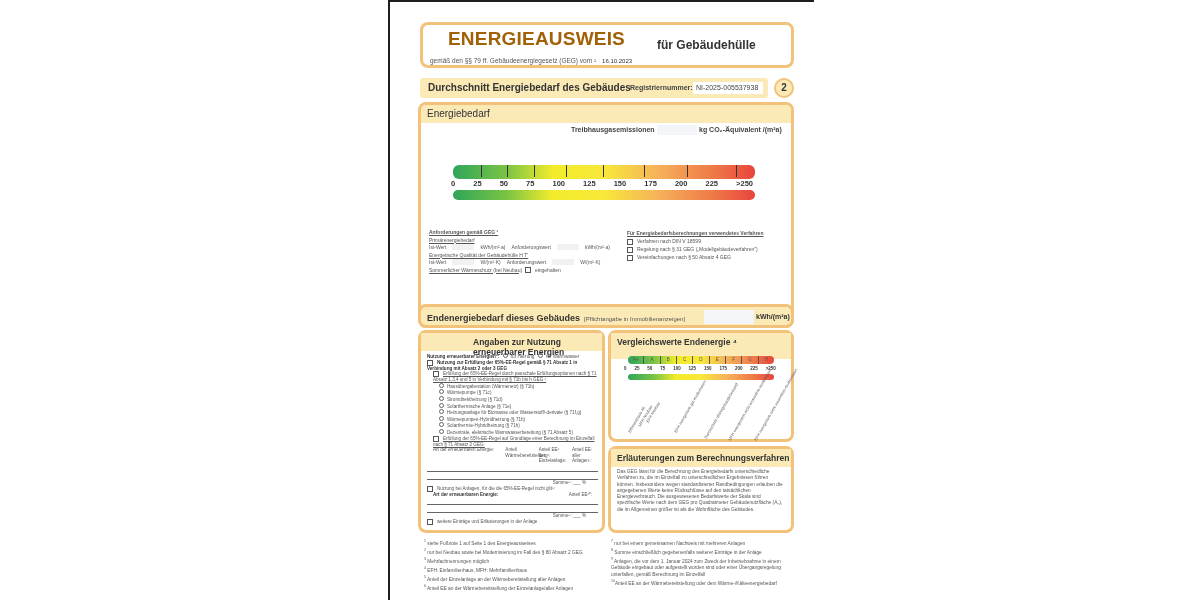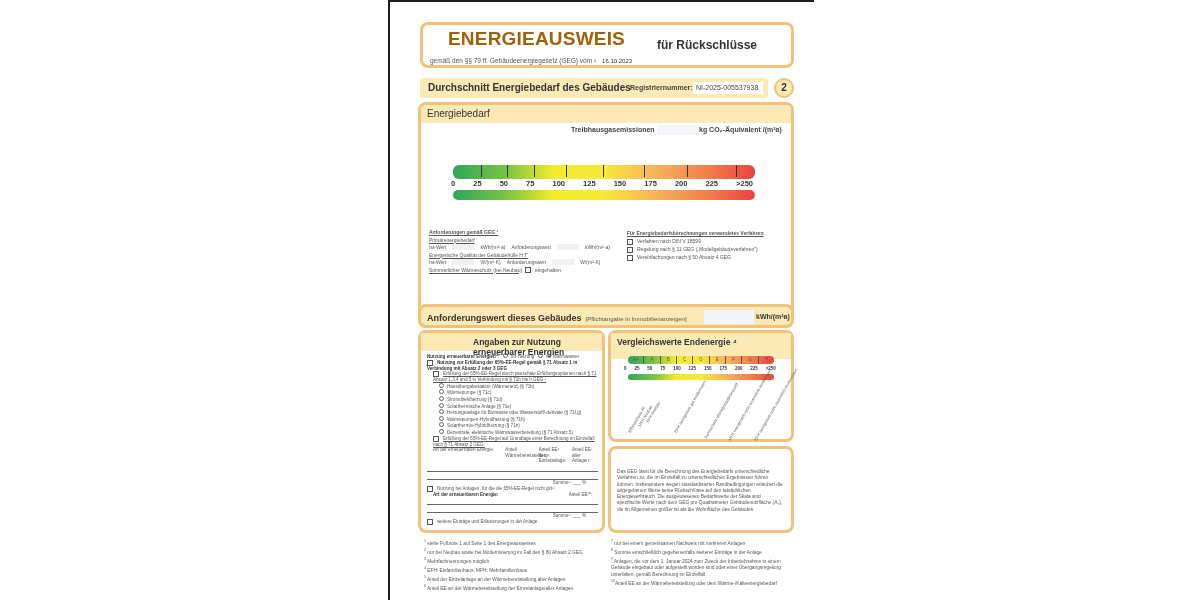--- a/index.html
+++ b/index.html
@@ -62,21 +62,21 @@
   .fn{position:absolute;font-size:4.8px;line-height:6.5px;color:#555;}
   .fn sup{font-size:3.5px;}
 </style>
 </head>
 <body>
 
 <div class="page"></div>
 
 <div class="box title-box">
   <div class="big-title">ENERGIEAUSWEIS</div>
-  <div class="sub-title">für Rückschlüsse</div>
+  <div class="sub-title">für Gebäudehülle</div>
   <div class="law-line"><span>gemäß den §§ 79 ff. Gebäudeenergiegesetz (GEG) vom ¹</span><span class="law-date">16.10.2023</span></div>
 </div>
 
 <div class="sec-bar">
   <div class="sec-bar-title">Durchschnitt Energiebedarf des Gebäudes</div>
   <div class="reg-label">Registriernummer:</div>
   <div class="reg-val">NI-2025-005537938</div>
 </div>
 <div class="page-badge">2</div>
 
@@ -137,21 +137,21 @@
 
   <div class="proc">
     <div><u><b>Für Energiebedarfsberechnungen verwendetes Verfahren</b></u></div>
     <div><span class="cb"></span><span>Verfahren nach DIN V 18599</span></div>
     <div><span class="cb"></span><span>Regelung nach § 31 GEG („Modellgebäudeverfahren")</span></div>
     <div><span class="cb"></span><span>Vereinfachungen nach § 50 Absatz 4 GEG</span></div>
   </div>
 </div>
 
 <div class="box end-box">
-  <div class="end-title"><span>Anforderungswert dieses Gebäudes</span><span class="end-note">[Pflichtangabe in Immobilienanzeigen]</span></div>
+  <div class="end-title"><span>Endenergiebedarf dieses Gebäudes</span><span class="end-note">[Pflichtangabe in Immobilienanzeigen]</span></div>
   <div class="end-blank"></div>
   <div class="end-unit">kWh/(m²a)</div>
 </div>
 
 <div class="box ren-box">
   <div class="ren-hdr hdr">
       <span>Angaben zur Nutzung erneuerbarer Energien</span>
     </div>
   <div class="ren-body">
     <div><b>Nutzung erneuerbarer Energien³:</b> &nbsp; <span class="rad"></span><span>für Heizung</span> &nbsp; <span class="rad"></span><span>für Warmwasser</span></div>
@@ -222,20 +222,23 @@
     <span style="left:12px;top:34px;">MFH Neubau</span>
     <span style="left:20px;top:30px;">EFH Neubau</span>
     <span style="left:48px;top:40px;">EFH energetisch gut modernisiert</span>
     <span style="left:78px;top:46px;">Durchschnitt Wohngebäudebestand</span>
     <span style="left:102px;top:48px;">MFH energetisch nicht wesentlich modernisiert</span>
     <span style="left:128px;top:48px;">EFH energetisch nicht wesentlich modernisiert</span>
   </div>
 </div>
 
 <div class="box er-box">
+  <div class="er-hdr hdr">
+      <span>Erläuterungen zum Berechnungsverfahren</span>
+    </div>
   <div class="er-text">Das GEG lässt für die Berechnung des Energiebedarfs unterschiedliche Verfahren zu, die im Einzelfall zu unterschiedlichen Ergebnissen führen können. Insbesondere wegen standardisierter Randbedingungen erlauben die angegebenen Werte keine Rückschlüsse auf den tatsächlichen Energieverbrauch. Die ausgewiesenen Bedarfswerte der Skala sind spezifische Werte nach dem GEG pro Quadratmeter Gebäudenutzfläche (Aₙ), die im Allgemeinen größer ist als die Wohnfläche des Gebäudes.</div>
 </div>
 
 <div class="fn" style="left:424px;top:538px;width:186px;">
   <div><sup>1</sup> <span>siehe Fußnote 1 auf Seite 1 des Energieausweises</span></div>
   <div><sup>2</sup> <span>nur bei Neubau sowie bei Modernisierung im Fall des § 80 Absatz 2 GEG</span></div>
   <div><sup>3</sup> <span>Mehrfachnennungen möglich</span></div>
   <div><sup>4</sup> <span>EFH: Einfamilienhaus, MFH: Mehrfamilienhaus</span></div>
   <div><sup>5</sup> <span>Anteil der Einzelanlage an der Wärmebereitstellung aller Anlagen</span></div>
   <div><sup>6</sup> <span>Anteil EE an der Wärmebereitstellung der Einzelanlage/aller Anlagen</span></div>

